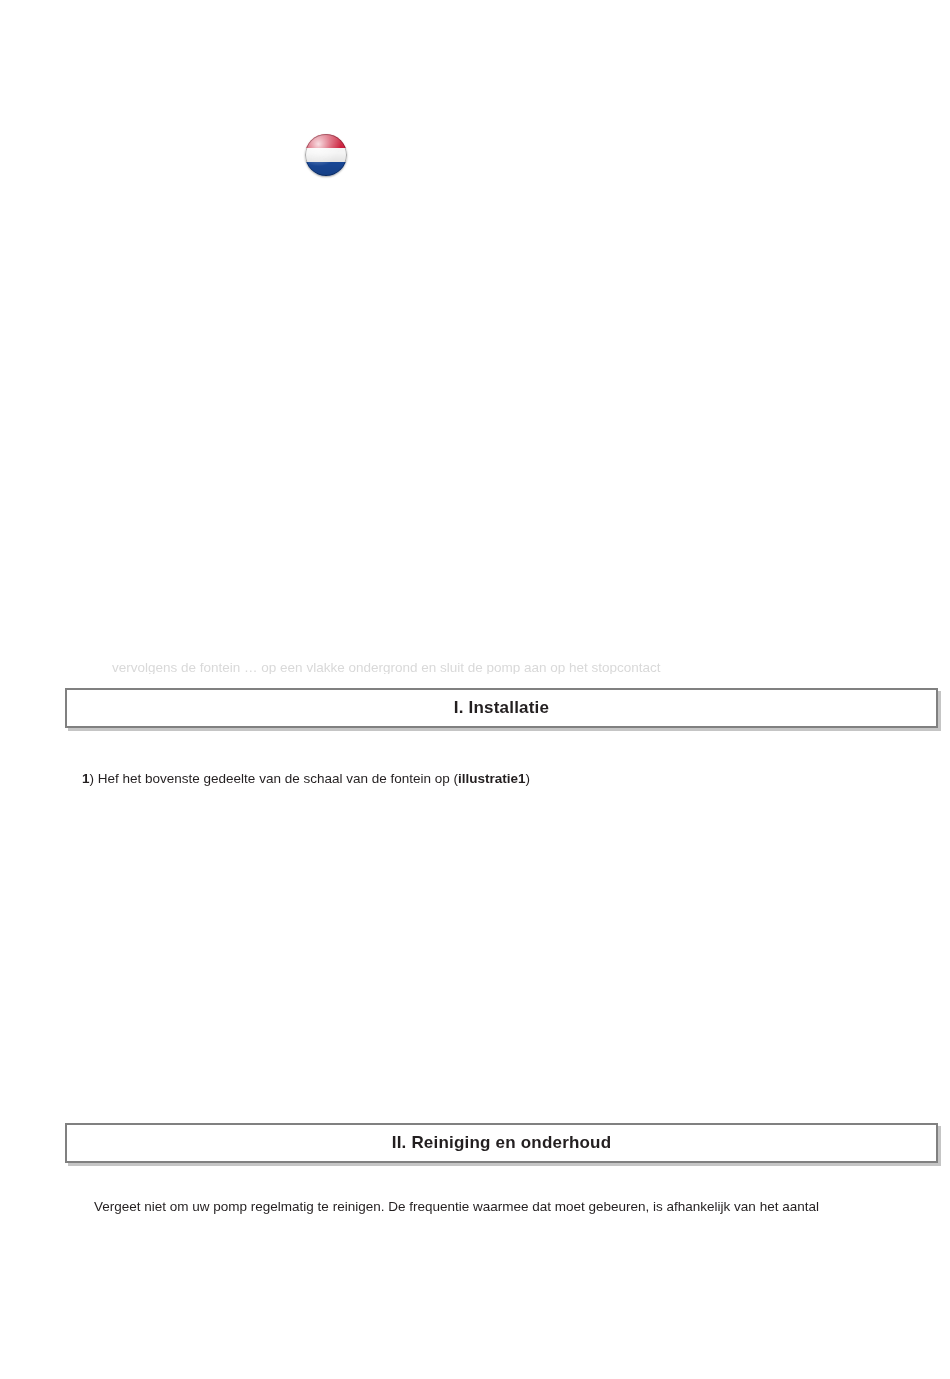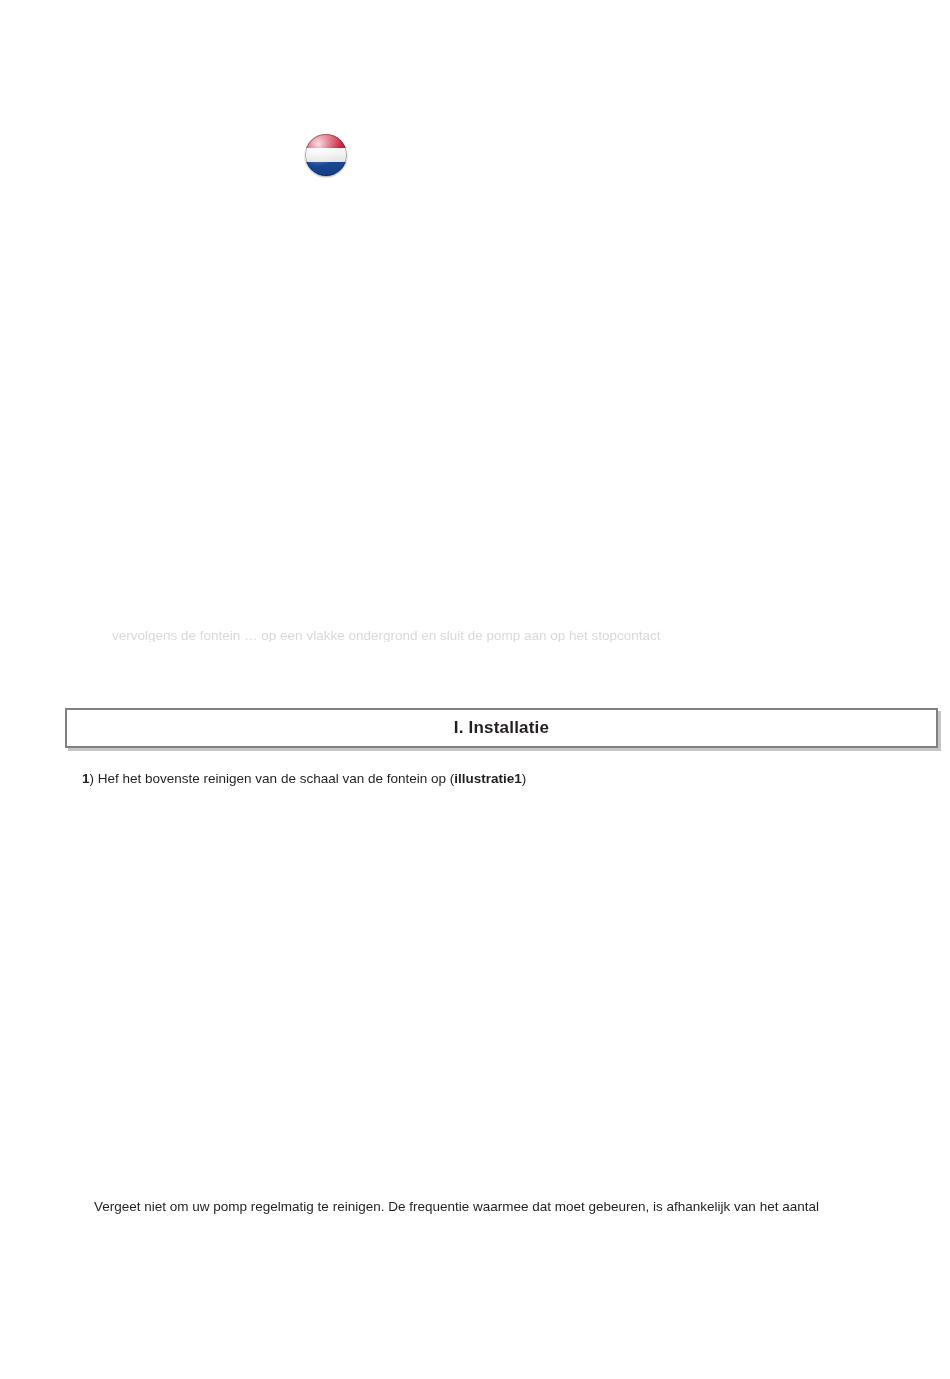--- a/index.html
+++ b/index.html
@@ -57,21 +57,21 @@
     inset: 0;
     border-radius: 50%;
     border: 1px solid rgba(0,0,0,0.30);
     box-sizing: border-box;
   }
 
   
   .faded-line {
     position: absolute;
     left: 112px;
-    top: 628px;
+    top: 660px;
     width: 730px;
     height: 14px;
     overflow: hidden;
     font-size: 13.5px;
     color: #d9d9d9;
     white-space: nowrap;
   }
 
   
   .section-bar {
@@ -86,21 +86,21 @@
     display: flex;
     align-items: center;
     justify-content: center;
   }
   .section-bar .title {
     font-size: 17px;
     font-weight: bold;
     color: #231f20;
     letter-spacing: 0.2px;
   }
-  #bar-installatie { top: 708px; }
+  #bar-installatie { top: 688px; }
   #bar-reiniging   { top: 1123px; }
 
   
   .para {
     position: absolute;
     font-size: 13.5px;
     line-height: 18px;
     color: #231f20;
     white-space: nowrap;
   }
@@ -137,19 +137,22 @@
     <div class="ring"></div>
   </div>
 
   <div class="faded-line">vervolgens de fontein … op een vlakke ondergrond en sluit de pomp aan op het stopcontact</div>
 
   <div class="section-bar" id="bar-installatie">
     <span class="title">I. Installatie</span>
   </div>
 
   <div class="para" id="para-step1">
-    <b>1</b><span>) Hef het bovenste reinigen van de schaal van de fontein op (</span><b>illustratie1</b><span>)</span>
+    <b>1</b><span>) Hef het bovenste gedeelte van de schaal van de fontein op (</span><b>illustratie1</b><span>)</span>
   </div>
 
+  <div class="section-bar" id="bar-reiniging">
+    <span class="title">II. Reiniging en onderhoud</span>
+  </div>
 
   <div class="para" id="para-maint">Vergeet niet om uw pomp regelmatig te reinigen. De frequentie waarmee dat moet gebeuren, is afhankelijk van het aantal</div>
 
 </div>
 
 </body></html>

